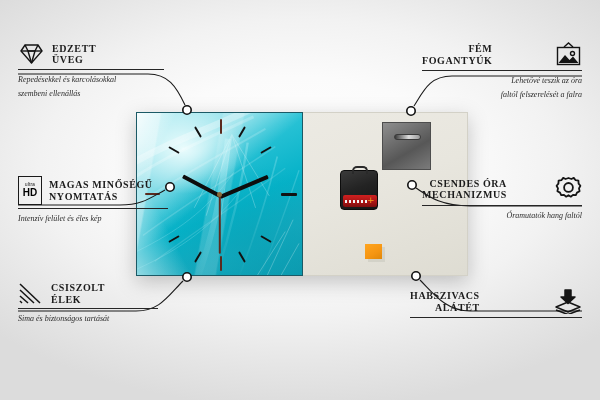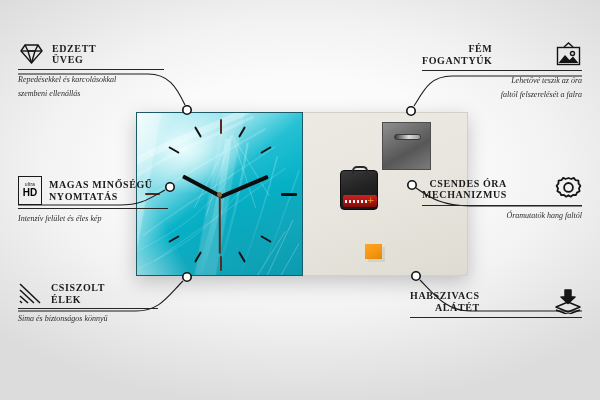--- a/index.html
+++ b/index.html
@@ -288,21 +288,21 @@
           <path d="M2 2 L22 21"></path>
           <path d="M2 8 L16 21"></path>
           <path d="M2 14 L10 21"></path>
           <path d="M2 19 L4 21"></path>
         </g>
       </svg>
       <div class="cal-title">CSISZOLT
 ÉLEK</div>
     </div>
     <div class="cal-rule"></div>
-    <div class="cal-desc">Sima és biztonságos könnyű</div>
+    <div class="cal-desc">Sima és biztonságos tartását</div>
   </div>
 
   <div class="callout right" style="right:18px; top:42px; width:160px;">
     <div class="cal-head">
       <div class="cal-title">FÉM
 FOGANTYÚK</div>
       <svg class="ico" width="27" height="25" viewBox="0 0 27 25">
         <g fill="none" stroke="#141414" stroke-width="1.4">
           <path d="M9 5 L13.5 1 L18 5"></path>
           <rect x="2.5" y="5.5" width="22" height="17"></rect>

